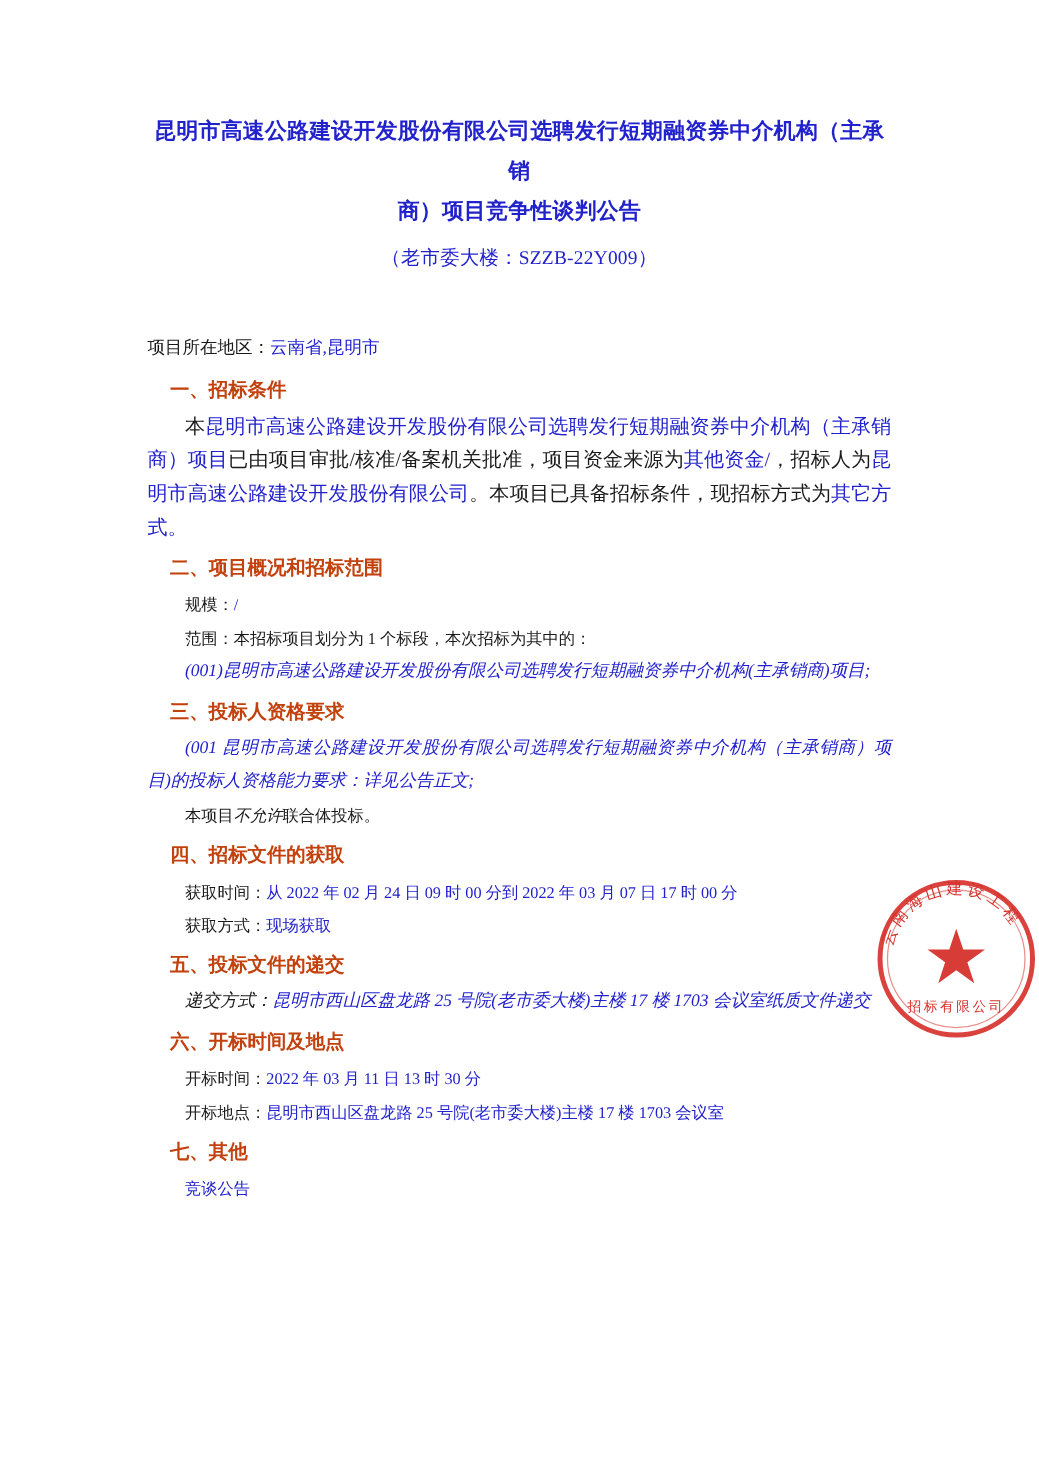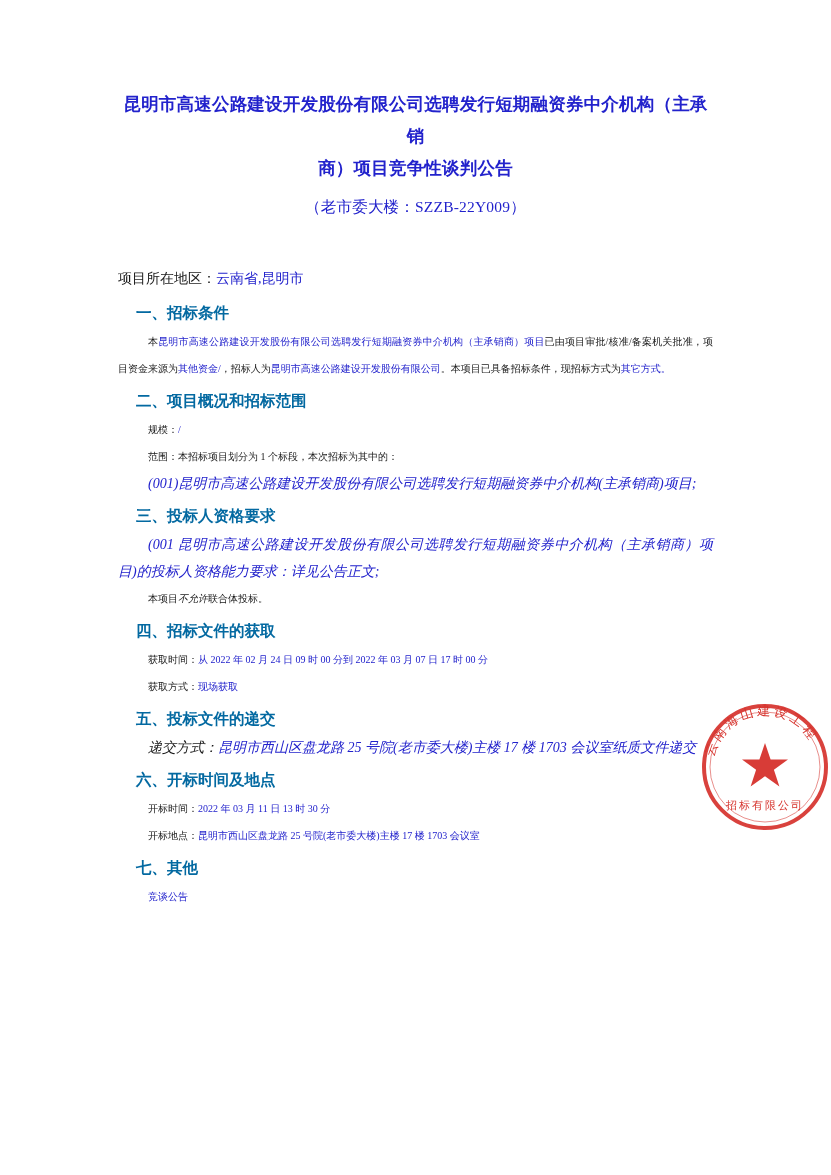--- a/index.html
+++ b/index.html
@@ -47,43 +47,43 @@
     color: #1a1a1a;
     margin: 0 0 6px 0;
   }
   .blue { color: #2222cc; }
   .section-head {
     font-weight: bold;
     font-size: 15.5px;
     line-height: 30px;
     margin: 4px 0 0 0;
     padding-left: 18px;
-    color: #0369a1;
+    color: #c2410c;
   }
   .para {
-    font-size: 10px;
+    font-size: 16px;
     line-height: 27px;
     margin: 0;
     text-indent: 30px;
     text-align: justify;
   }
   .hang-wrap {
     font-size: 14px;
     line-height: 27px;
     margin: 0;
     text-indent: 30px;
     text-align: justify;
     font-style: italic;
   }
   .italic-underline {
     font-style: italic;
     color: #1a1a1a;
   }
   .sub-item {
-    font-size: 10px;
+    font-size: 13px;
     line-height: 27px;
     margin: 0;
     padding-left: 30px;
   }
   .stamp {
     position: absolute;
     right: -8px;
     top: 693px;
     width: 148px;
     height: 148px;

